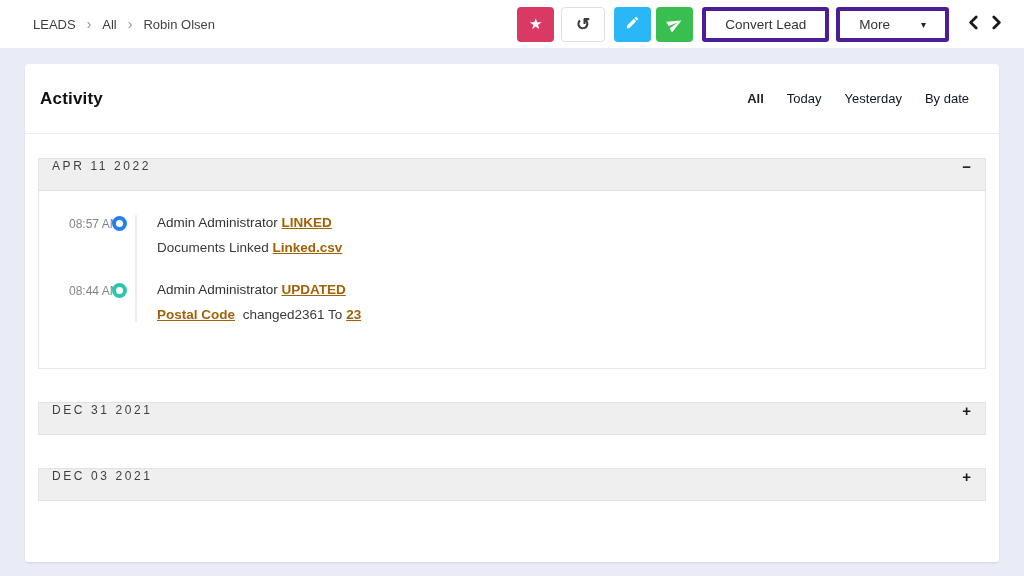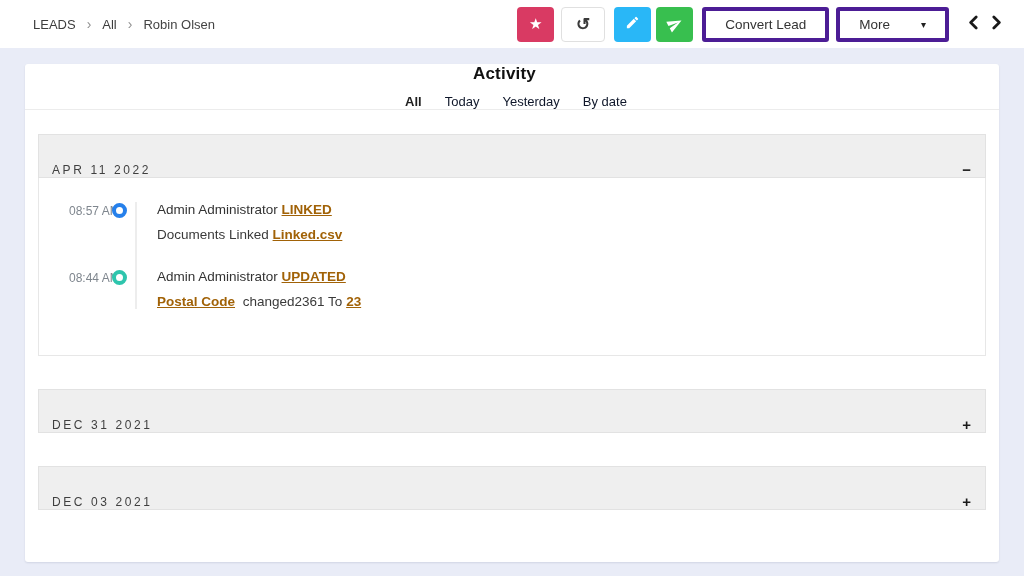--- a/index.html
+++ b/index.html
@@ -55,40 +55,39 @@
   
   .card {
     position: absolute;
     left: 25px; top: 64px;
     width: 974px; height: 498px;
     background: #fff;
     border-radius: 3px;
     box-shadow: 0 1px 2px rgba(40,50,90,0.12);
   }
   .card-header {
-    height: 46px;
+    height: 70px;
     display: flex; align-items: center; justify-content: space-between;
     padding: 0 30px 0 15px;
     border-bottom: 1px solid #ececec;
-    flex-direction: column;
   }
   .card-header h2 { font-size: 17px; color: #111; letter-spacing: 0.2px; }
   .filters { display: flex; align-items: center; }
   .filters .filter { margin-left: 23px; font-size: 13px; color: #0f172a; cursor: pointer; }
   .filters .filter.active { color: #1f1f1f; font-weight: bold; }
 
   .card-body { padding: 24px 13px 0; }
 
   .section { margin-top: 33px; }
   .section:first-child { margin-top: 0; }
   .sec-header {
-    height: 44px;
+    height: 33px;
     background: #efefef;
     border: 1px solid #e2e2e2;
-    display: flex; align-items: flex-end; justify-content: space-between;
+    display: flex; align-items: flex-start; justify-content: space-between;
     padding: 0 14px 0 13px;
     font-size: 12px; letter-spacing: 2.6px; color: #3f3f3f;
     cursor: pointer;
   }
   .sec-header .toggle {
     font-size: 15px; font-weight: bold; letter-spacing: 0; color: #1a1a1a;
     line-height: 1; cursor: pointer;
   }
   .sec-content {
     border: 1px solid #e7e7e7; border-top: none;

